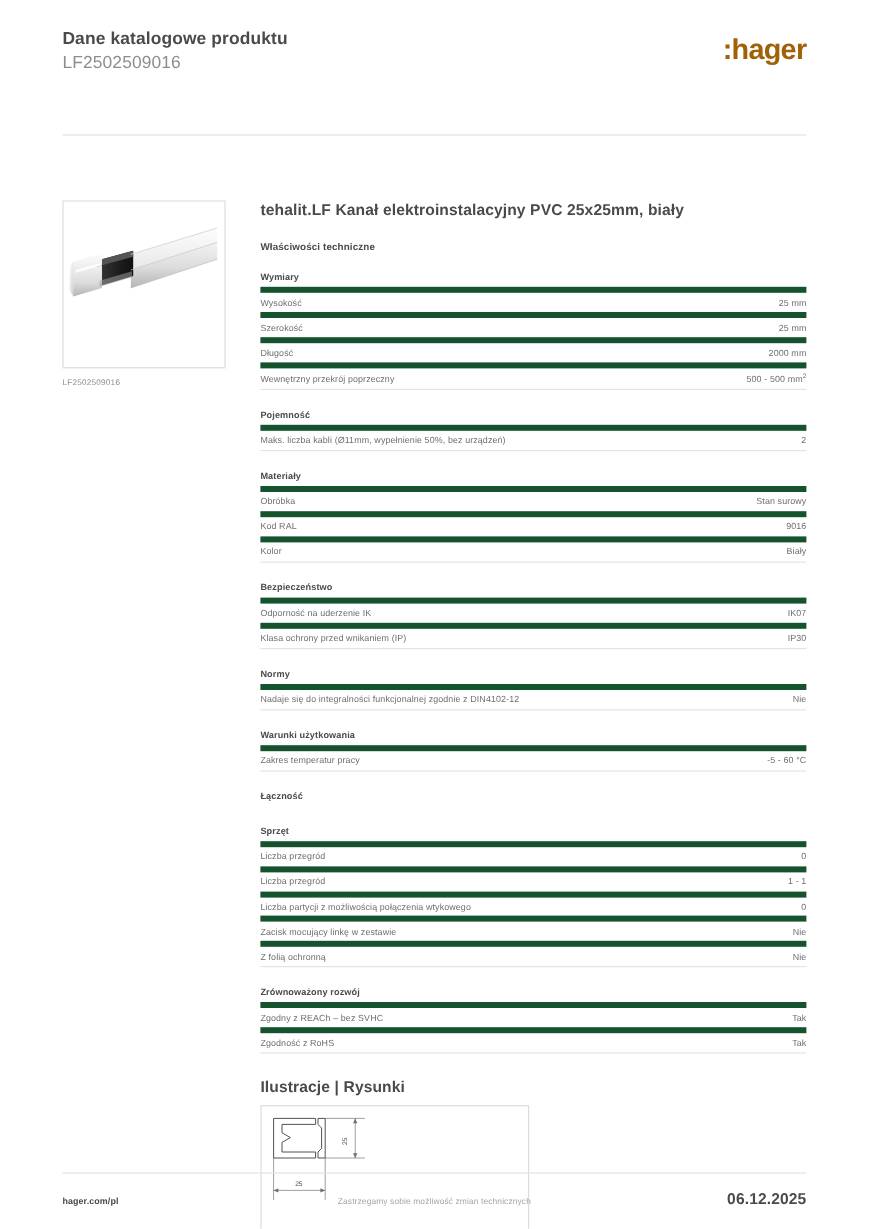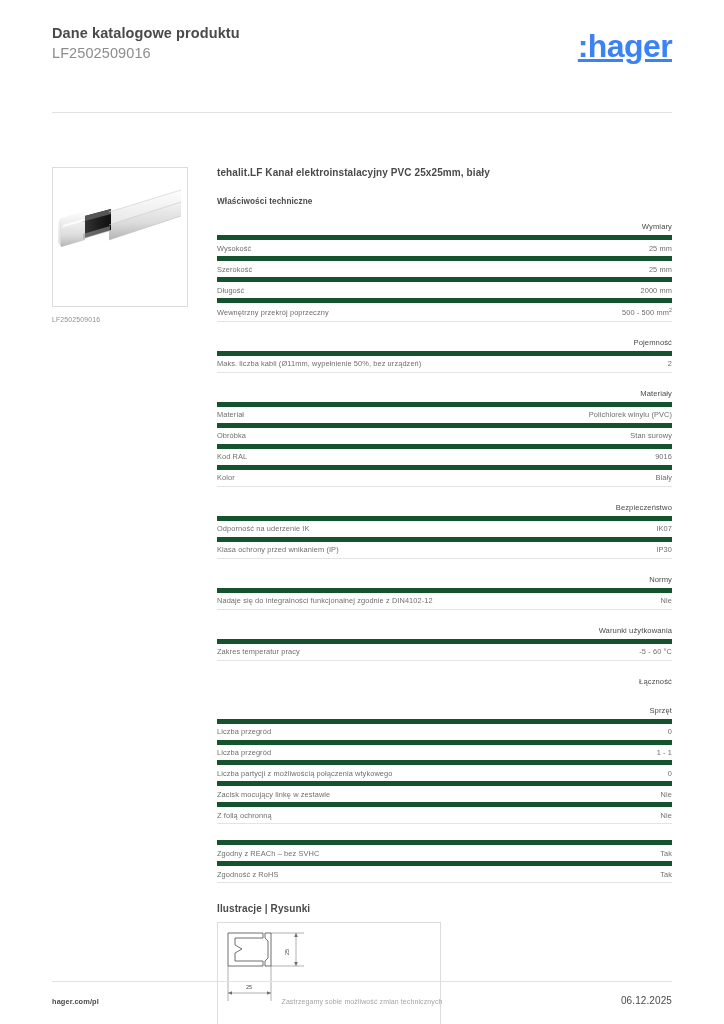--- a/index.html
+++ b/index.html
@@ -47,27 +47,26 @@
 
   .doc-subtitle {
     font-size: 14.5px;
     font-weight: normal;
     color: #8d8d8d;
     letter-spacing: 0.1px;
     margin-top: 2px;
   }
 
   .logo {
-    font-size: 32px;
-    font-weight: bold;
-    color: #3b82f6;
+    font-size: 24px;
+    font-weight: bold;
+    color: #a16207;
     letter-spacing: -0.6px;
     line-height: 1;
     padding-top: 6px;
-    text-decoration: underline;
   }
 
   .header-rule {
     border-top: 1px solid #e2e2e2;
     margin-top: 18px;
   }
 
   
   .content {
     display: flex;
@@ -93,44 +92,43 @@
     letter-spacing: 0.2px;
   }
 
   .col-right {
     flex: 1;
     padding-left: 21px;
   }
 
   
   .product-name {
-    font-size: 10px;
+    font-size: 13px;
     font-weight: bold;
     color: #4a4a4a;
     letter-spacing: 0.1px;
   }
 
   .section-title {
     font-size: 8.2px;
     font-weight: bold;
     color: #4a4a4a;
     letter-spacing: 0.1px;
     margin-top: 19px;
   }
 
   
   .spec-group { margin-top: 16px; }
 
   .spec-group-title {
     font-size: 7.6px;
-    font-weight: normal;
+    font-weight: bold;
     color: #4a4a4a;
     letter-spacing: 0.1px;
     padding-bottom: 4px;
-    text-align: right;
   }
 
   .spec-row {
     display: flex;
     justify-content: space-between;
     align-items: baseline;
     border-top: 5px solid #14532d;
     padding: 3.6px 0 3.4px 0;
     font-size: 7.4px;
     color: #6e6e6e;
@@ -138,21 +136,21 @@
   }
 
   .spec-rows .spec-row:last-child { border-bottom: 1px solid #e4e4e4; }
 
   .spec-label { padding-right: 14px; }
   .spec-value { text-align: center; white-space: nowrap; }
   .spec-value sup { font-size: 5.4px; vertical-align: super; }
 
   
   .illus-title {
-    font-size: 10px;
+    font-size: 13px;
     font-weight: bold;
     color: #4a4a4a;
     margin-top: 20px;
     letter-spacing: 0.1px;
   }
 
   .illus-box {
     margin-top: 8px;
     width: 224px;
     height: 229px;
@@ -188,22 +186,22 @@
 
   .footer-center {
     font-size: 7px;
     color: #a5a5a5;
     text-align: center;
     width: 34%;
     letter-spacing: 0.1px;
   }
 
   .footer-right {
-    font-size: 10px;
-    font-weight: normal;
+    font-size: 13px;
+    font-weight: bold;
     color: #4a4a4a;
     text-align: right;
     width: 33%;
     letter-spacing: 0.1px;
   }
 </style>
 </head>
 <body>
 
 <div class="page">
@@ -299,24 +297,20 @@
               <div class="spec-row">
                 <span class="spec-label">Maks. liczba kabli (Ø11mm, wypełnienie 50%, bez urządzeń)</span>
                 <span class="spec-value">2</span>
               </div>
             </div>
           </div>
           <div class="spec-group">
             <div class="spec-group-title">Materiały</div>
             <div class="spec-rows">
               <div class="spec-row">
-                <span class="spec-label">Materiał</span>
-                <span class="spec-value">Polichlorek winylu (PVC)</span>
-              </div>
-              <div class="spec-row">
                 <span class="spec-label">Obróbka</span>
                 <span class="spec-value">Stan surowy</span>
               </div>
               <div class="spec-row">
                 <span class="spec-label">Kod RAL</span>
                 <span class="spec-value">9016</span>
               </div>
               <div class="spec-row">
                 <span class="spec-label">Kolor</span>
                 <span class="spec-value">Biały</span>
@@ -376,20 +370,21 @@
                 <span class="spec-label">Zacisk mocujący linkę w zestawie</span>
                 <span class="spec-value">Nie</span>
               </div>
               <div class="spec-row">
                 <span class="spec-label">Z folią ochronną</span>
                 <span class="spec-value">Nie</span>
               </div>
             </div>
           </div>
           <div class="spec-group">
+            <div class="spec-group-title">Zrównoważony rozwój</div>
             <div class="spec-rows">
               <div class="spec-row">
                 <span class="spec-label">Zgodny z REACh – bez SVHC</span>
                 <span class="spec-value">Tak</span>
               </div>
               <div class="spec-row">
                 <span class="spec-label">Zgodność z RoHS</span>
                 <span class="spec-value">Tak</span>
               </div>
             </div>

